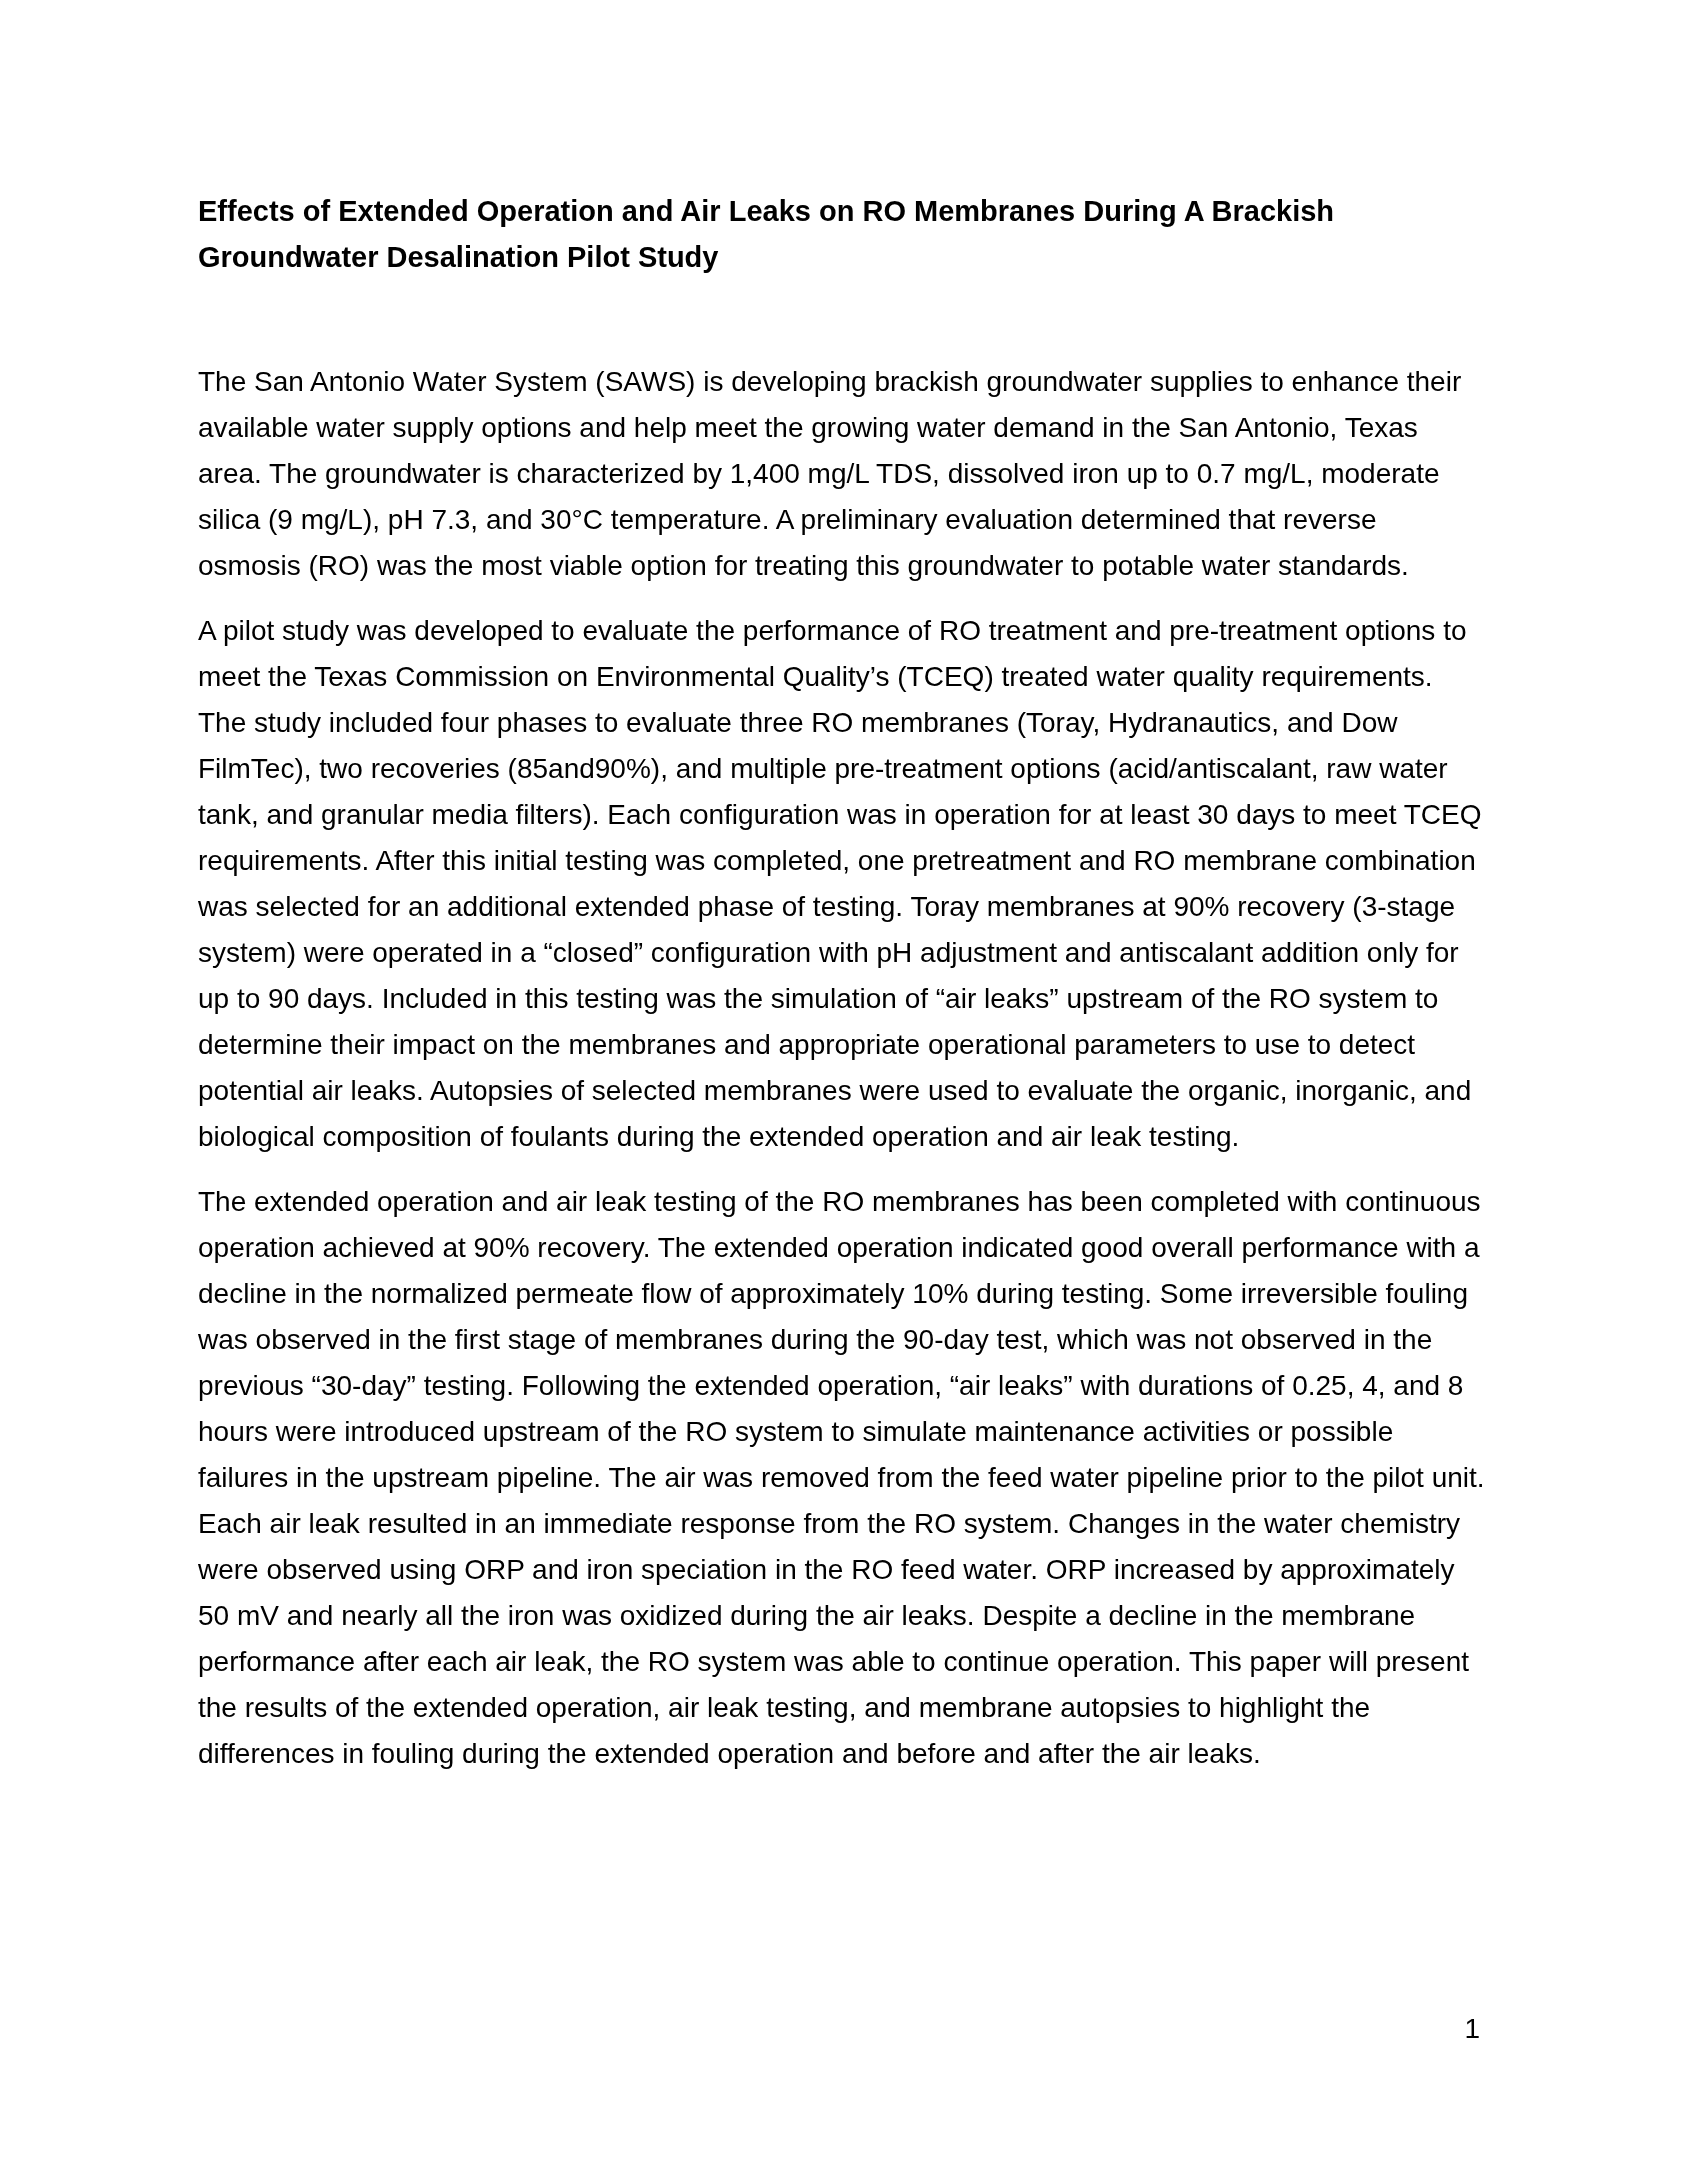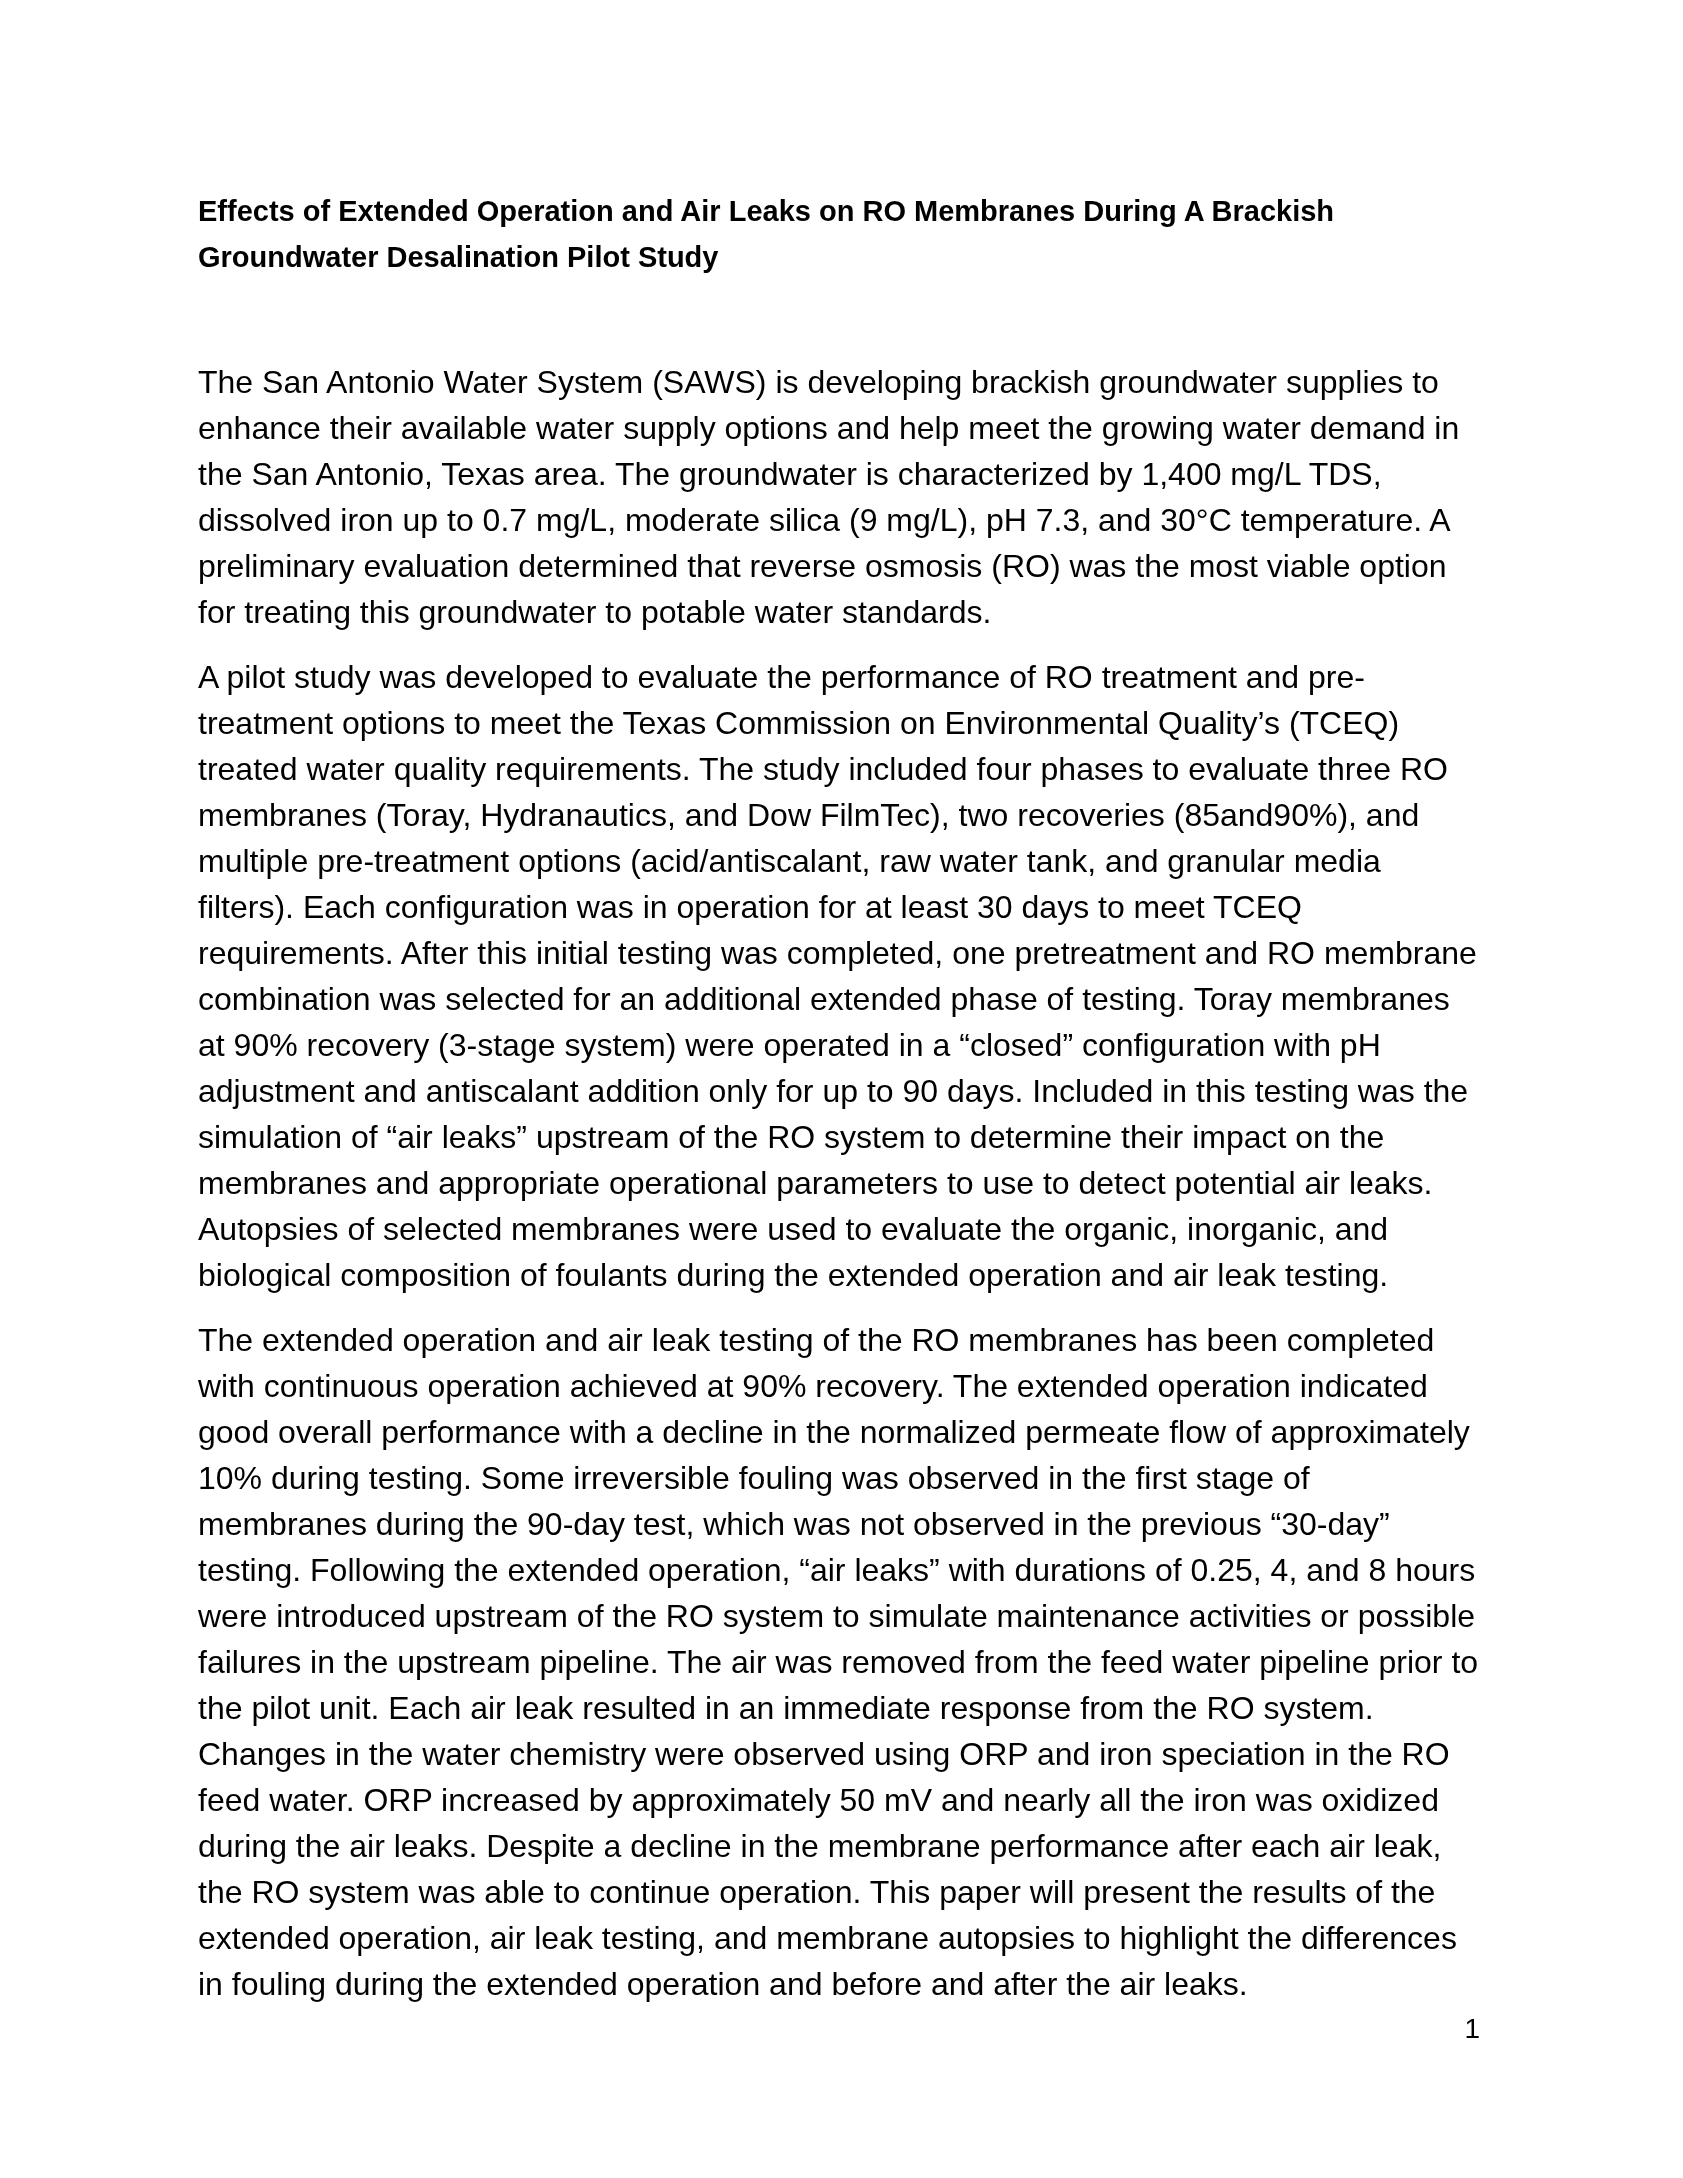--- a/index.html
+++ b/index.html
@@ -27,21 +27,21 @@
     max-width: 1287px;
   }
   .authors {
     font-size: 28px;
     font-weight: normal;
     line-height: 46px;
     margin: 76px 0 0 0;
     max-width: 1287px;
   }
   .para {
-    font-size: 32px;
+    font-size: 28px;
     line-height: 46px;
     margin: 19px 0 0 0;
     max-width: 1287px;
     text-align: left;
   }
   .para.first {
     margin-top: 79px;
   }
   .page-number {
     position: absolute;

